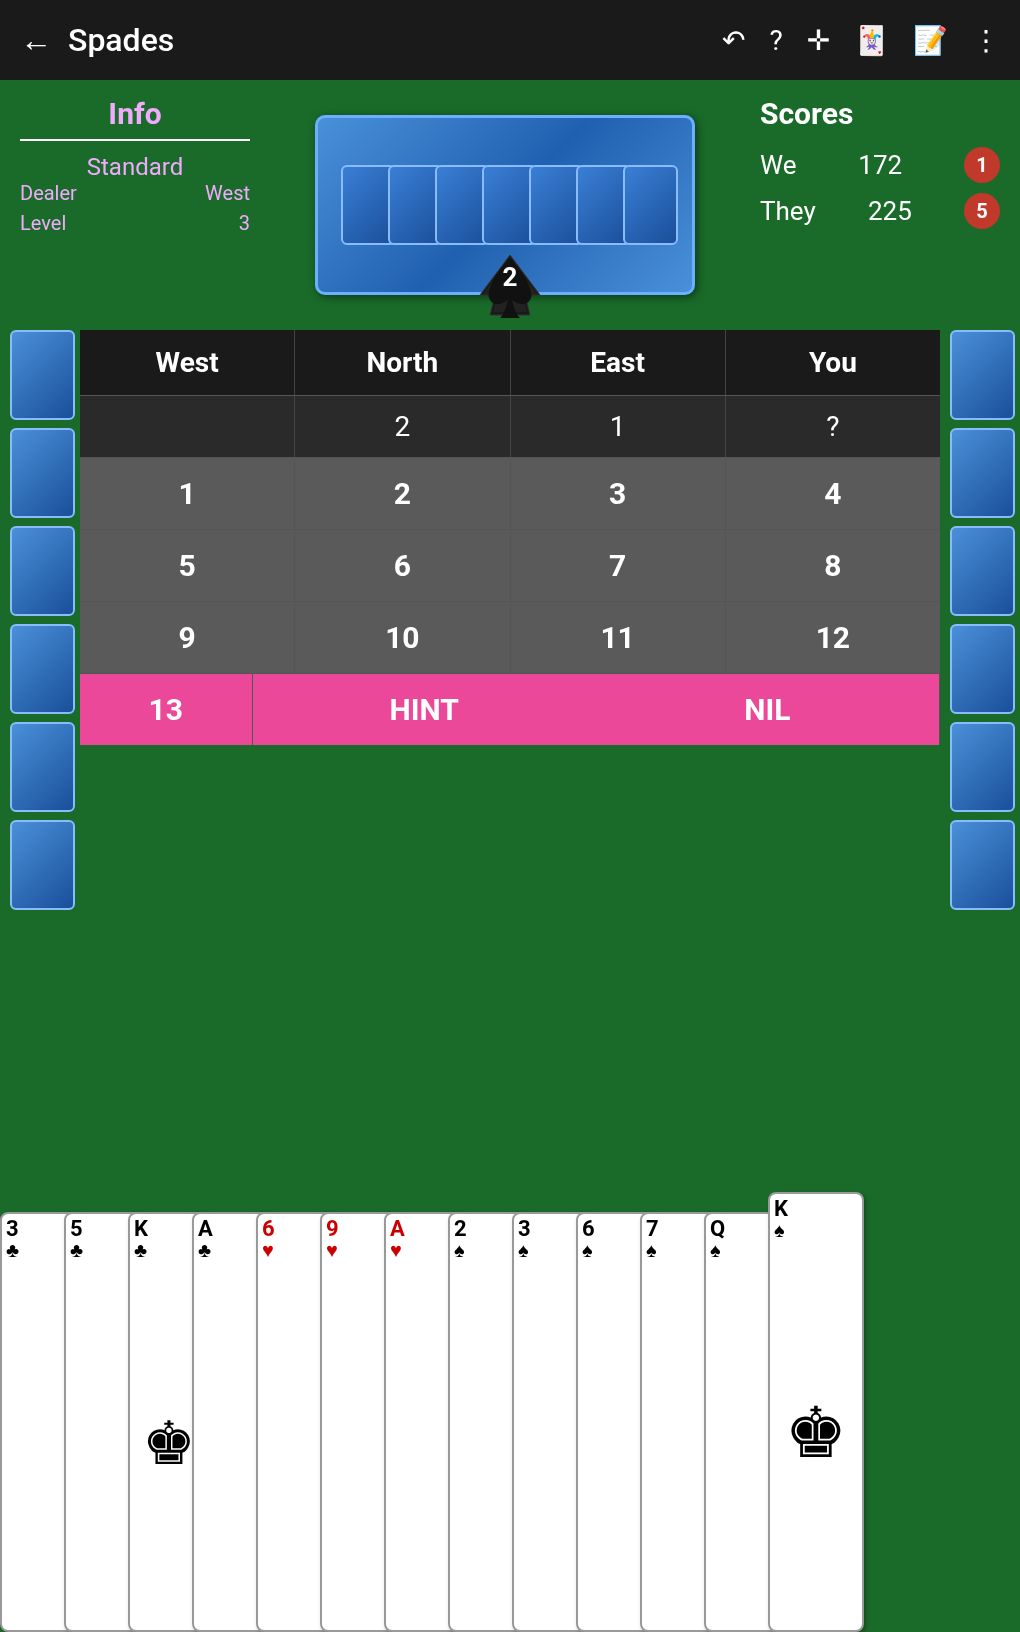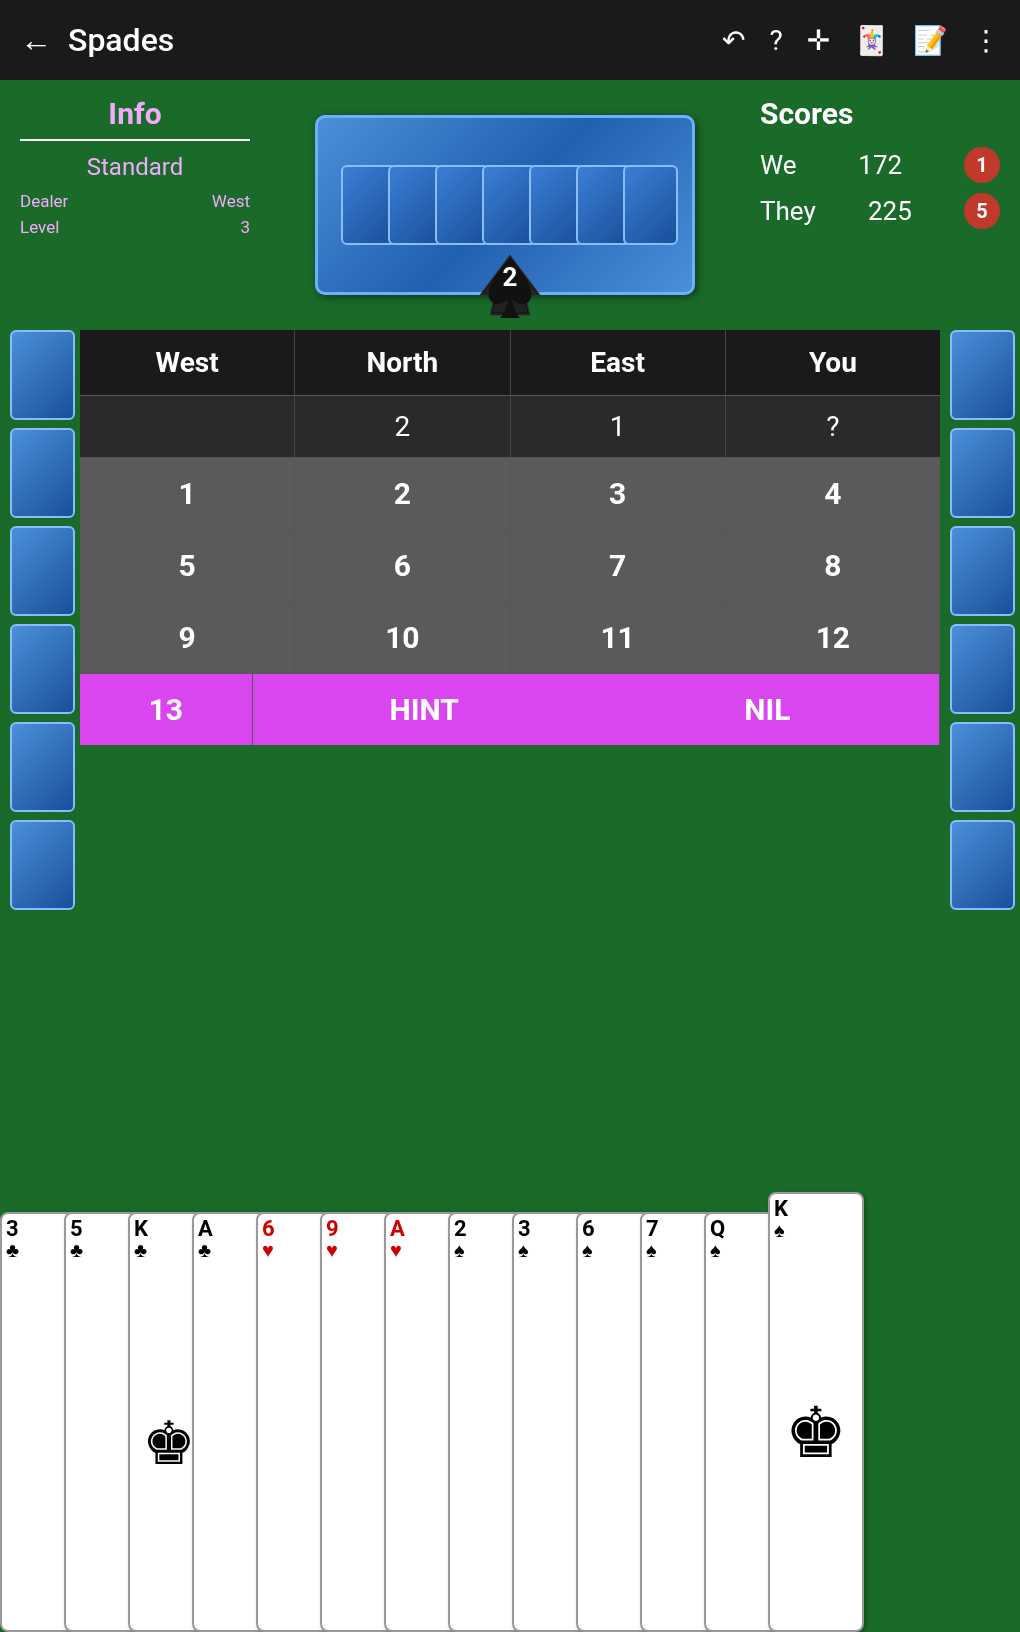--- a/index.html
+++ b/index.html
@@ -57,27 +57,26 @@
       font-size: 30px;
       font-weight: bold;
       text-align: center;
       border-bottom: 2px solid white;
       padding-bottom: 8px;
       margin-bottom: 12px;
     }
     .info-row {
       display: flex;
       justify-content: space-between;
-      font-size: 17px;
+      font-size: 20px;
       margin-bottom: 6px;
     }
     .info-standard {
       text-align: center;
       font-size: 24px;
-      margin-bottom: 10px;
     }
 
     
     .center-cards {
       flex: 1;
       display: flex;
       align-items: center;
       justify-content: center;
       padding-top: 10px;
     }
@@ -194,21 +193,21 @@
       display: flex;
       border-top: 1px solid #555;
     }
     .bid-cell-wide {
       text-align: center;
       color: white;
       font-size: 30px;
       font-weight: bold;
       padding: 18px 0;
       border-right: 1px solid #555;
-      background-color: #d946ef;
+      background-color: #ec4899;
       cursor: pointer;
     }
     .bid-cell-wide.cell-13 { flex: 1; }
     .bid-cell-wide.cell-nil { flex: 2; }
     .bid-cell-wide.cell-hint { flex: 2; border-right: none; }
 
     
     .side-cards-left {
       position: absolute;
       left: 0;

